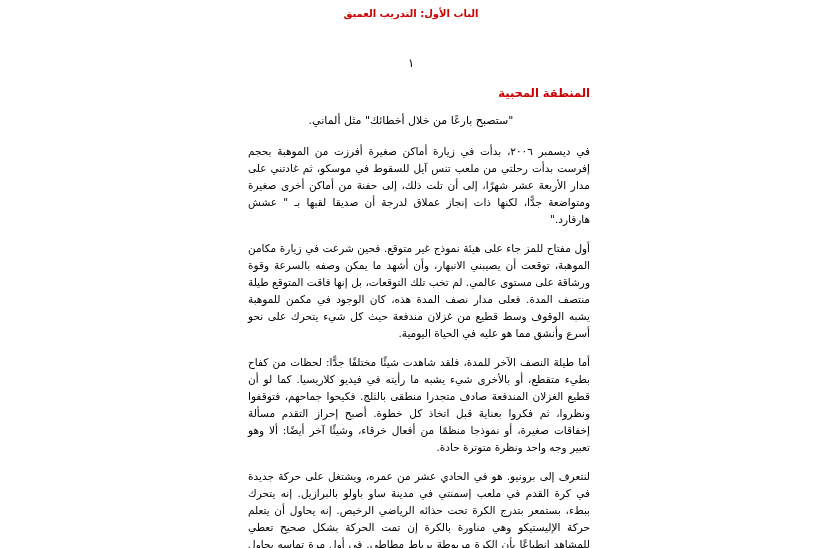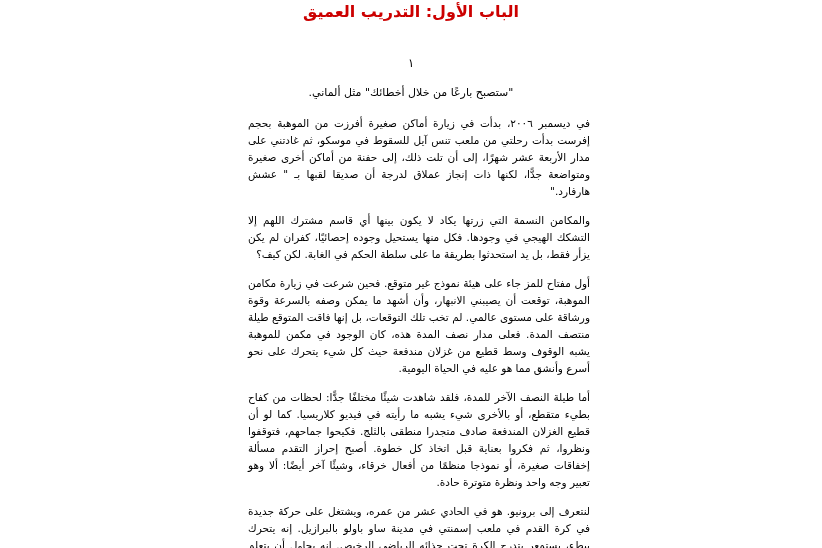--- a/index.html
+++ b/index.html
@@ -16,27 +16,27 @@
   .page {
     position: relative;
     width: 822px;
     height: 548px;
     box-sizing: border-box;
     padding: 0;
     background: #ffffff;
   }
   .chapter-title {
     position: absolute;
-    top: 2px;
+    top: 8px;
     left: 0;
     right: 0;
     text-align: center;
     color: #cc0000;
     font-weight: bold;
-    font-size: 16px;
+    font-size: 10px;
     letter-spacing: 0;
   }
   .content {
     position: absolute;
     top: 56px;
     right: 232px;
     width: 358px;
     direction: rtl;
     text-align: justify;
   }
@@ -77,26 +77,26 @@
 <body>
 
 <div class="page">
 
   <div class="chapter-title">الباب الأول: التدريب العميق</div>
 
   <div class="content">
 
     <div class="page-number">١</div>
 
+    <div class="section-heading">المنطقة المحبية</div>
 
     <div class="quote">"ستصبح بارعًا من خلال أخطائك" مثل ألماني.</div>
 
     <p class="body">في ديسمبر ٢٠٠٦، بدأت في زيارة أماكن صغيرة أفرزت من الموهبة بحجم إفرست بدأت رحلتي من ملعب تنس آيل للسقوط في موسكو، ثم غادتني على مدار الأربعة عشر شهرًا، إلى أن تلت ذلك، إلى حفنة من أماكن أخرى صغيرة ومتواضعة جدًّا، لكنها ذات إنجاز عملاق لدرجة أن صديقا لقبها بـ " عشش هارفارد."</p>
 
-    <p class="body">والمكامن النسمة التي زرتها يكاد لا يكون بينها أي قاسم مشترك اللهم إلا التشكك الهيجي في وجودها. فكل منها يستحيل وجوده إحصائيًا، كفران لم يكن يزأر فقط، بل يد استحدثوا بطريقة ما على سلطة الحكم في الغابة. لكن كيف؟</p>
 
     <p class="body">أول مفتاح للمز جاء على هيئة نموذج غير متوقع. فحين شرعت في زيارة مكامن الموهبة، توقعت أن يصيبني الانبهار، وأن أشهد ما يمكن وصفه بالسرعة وقوة ورشاقة على مستوى عالمي. لم تخب تلك التوقعات، بل إنها فاقت المتوقع طيلة منتصف المدة. فعلى مدار نصف المدة هذه، كان الوجود في مكمن للموهبة يشبه الوقوف وسط قطيع من غزلان مندفعة حيث كل شيء يتحرك على نحو أسرع وأنشق مما هو عليه في الحياة اليومية.</p>
 
     <p class="body">أما طيلة النصف الآخر للمدة، فلقد شاهدت شيئًا مختلفًا جدًّا: لحظات من كفاح بطيء متقطع، أو بالأخرى شيء يشبه ما رأيته في فيديو كلاريسيا. كما لو أن قطيع الغزلان المندفعة صادف متجدرا منطقى بالثلج. فكيحوا جماحهم، فتوقفوا ونظروا، ثم فكروا بعناية قبل اتخاذ كل خطوة. أصبح إحراز التقدم مسألة إخفاقات صغيرة، أو نموذجا منظمًا من أفعال خرقاء، وشيئًا آخر أيضًا: ألا وهو تعبير وجه واحد ونظرة متوترة حادة.</p>
 
     <p class="body">لنتعرف إلى برونيو. هو في الحادي عشر من عمره، ويشتغل على حركة جديدة في كرة القدم في ملعب إسمنتي في مدينة ساو باولو بالبرازيل. إنه يتحرك ببطء، بستمعر بتدرج الكرة تحت حذائه الرياضي الرخيص. إنه يحاول أن يتعلم حركة الإليستيكو وهي مناورة بالكرة إن تمت الحركة بشكل صحيح تعطي للمشاهد انطباعًا بأن الكرة مربوطة برباط مطاطي. في أول مرة تماسه يحاول أداء الحركة وبفشل ثم يتوقف ويفكر. يكرر فعلها ولكن على نحو أبطأ، وبفشل مرة أخرى وتندفع الكرة بعيدًا. يتوقف ويفكر ثانية. يفعلها ثانية ولكن على نحو أكثر بطئان، مفككا الحركة إلى مكوناتها، هذه وهذه وتلك. وجهه متوتر وعيناه مركزتان جدا، ويبدو أنهما تنظران لمكان آخر. لم ينجح الأمر ها هو يبدأ في التمكن من الحركة.</p>
 
   </div>
 </div>
 

